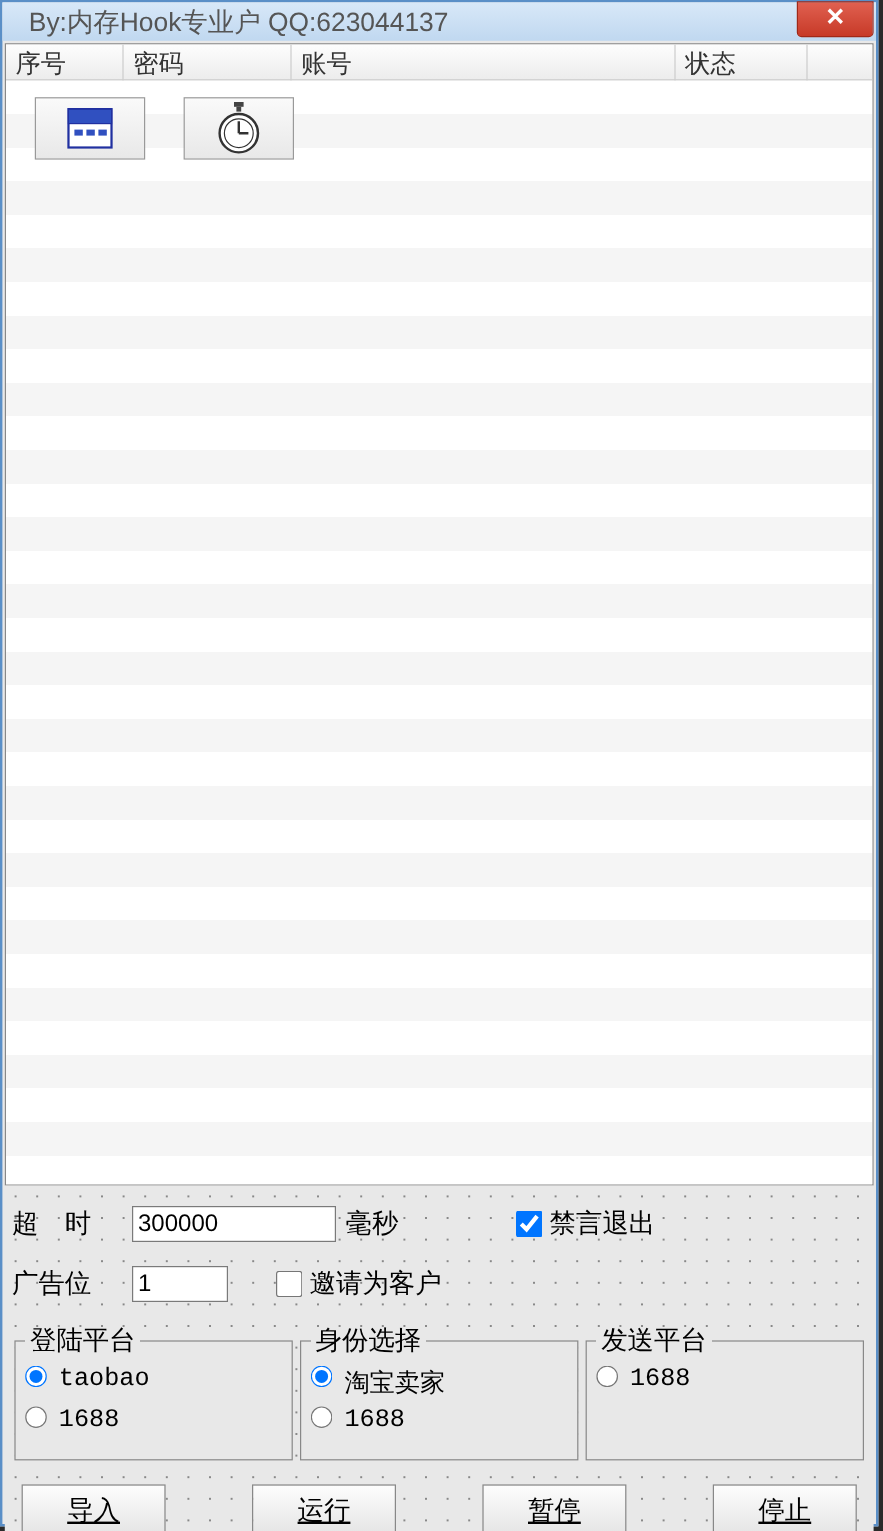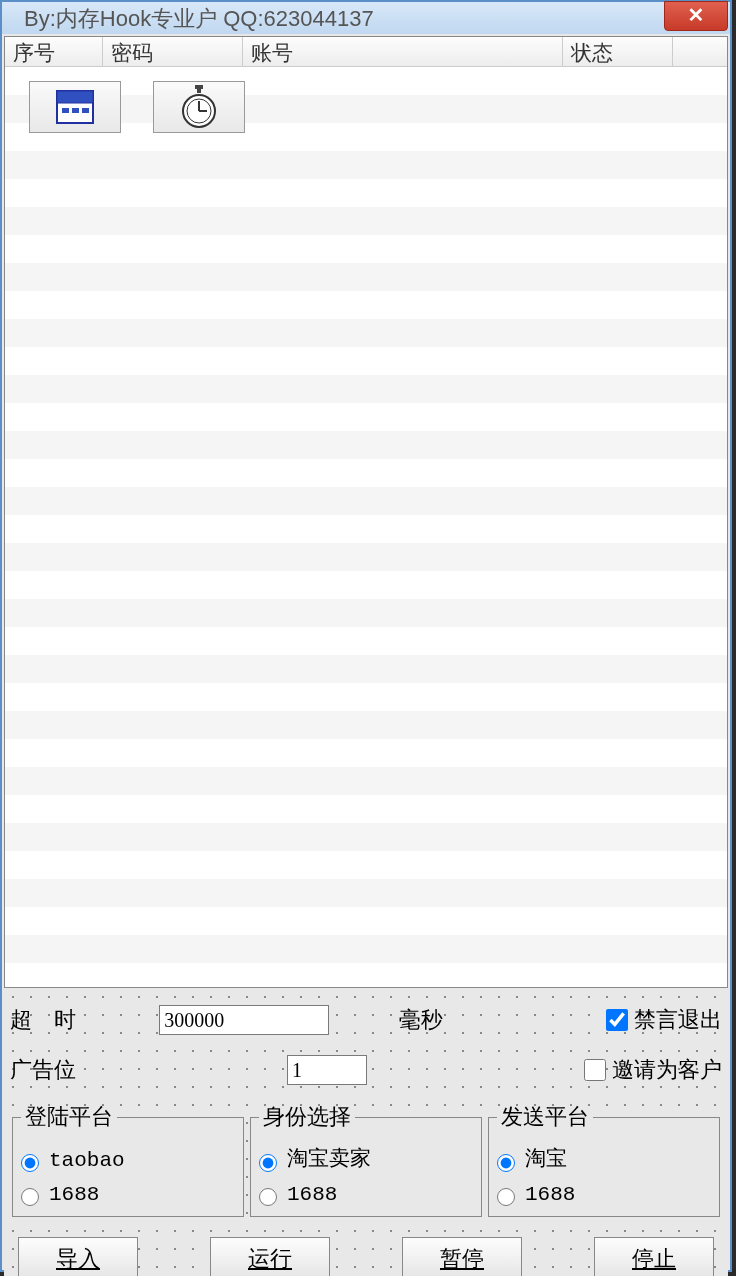--- a/index.html
+++ b/index.html
@@ -88,42 +88,41 @@
   padding: 10px 6px 4px 6px;
   background-image: radial-gradient(#888 1px, transparent 1px);
   background-size: 18px 18px;
   background-color: #e8e8e8;
 }
 .row {
   display: flex;
   align-items: center;
   height: 44px;
   margin-bottom: 6px;
-  justify-content: space-between;
 }
 .lbl { font-size: 22px; color: #000; margin-right: 8px; }
 .txt {
   background: #fff;
   border: 1px solid #7a7a7a;
   height: 30px;
   font-size: 20px;
   padding: 0 4px;
-  font-family: Liberation Serif, serif;
+  font-family: Liberation Sans, sans-serif;
 }
 .chk { width: 22px; height: 22px; margin-right: 6px; vertical-align: middle; }
 .chklabel { font-size: 22px; display: inline-flex; align-items: center; }
 .groups { display: flex; gap: 6px; padding: 4px 2px; }
 fieldset {
   flex: 1;
   border: 1px solid #888;
   padding: 6px 8px 10px 8px;
   background: #e8e8e8;
 }
 legend { font-size: 22px; padding: 0 4px; }
-.radio-row { display: flex; align-items: flex-end; height: 34px; font-size: 21px; font-family: "Courier New", monospace; }
+.radio-row { display: flex; align-items: flex-start; height: 34px; font-size: 21px; font-family: "Courier New", monospace; }
 .radio-row input { margin-right: 10px; width: 18px; height: 18px; }
 .buttons { display: flex; justify-content: space-between; padding: 16px 8px 8px 8px; text-decoration: underline; }
 .btn {
   width: 120px;
   height: 44px;
   background: linear-gradient(#fdfdfd, #e4e4e4);
   border: 1px solid #888;
   font-size: 22px;
   font-family: inherit;
 }
@@ -166,22 +165,22 @@
             <line x1="20" y1="26" x2="28" y2="26" stroke="#333" stroke-width="2"></line>
           </svg>
         </div>
       </div>
     </div>
 
     <div class="settings">
       <div class="row">
         <span class="lbl" style="width:92px">超　时</span>
         <input class="txt" style="width: 170px;" value="300000">
-        <span class="lbl" style="margin-left:20px;width:110px">毫秒</span>
-        <label class="chklabel" style="margin-left:40px">
+        <span class="lbl" style="margin-left:8px;width:110px">毫秒</span>
+        <label class="chklabel" style="margin-left:24px">
           <input type="checkbox" class="chk" checked="" style="">
           <span>禁言退出</span>
         </label>
       </div>
       <div class="row">
         <span class="lbl" style="width:92px">广告位</span>
         <input class="txt" style="width: 80px;" value="1">
         <label class="chklabel" style="margin-left:40px">
           <input type="checkbox" class="chk" style="">
           <span>邀请为客户</span>
@@ -207,24 +206,20 @@
             <span style="font-family:Liberation Sans, sans-serif">淘宝卖家</span>
           </label>
           <label class="radio-row">
             <input type="radio" name="id" style="">
             <span>1688</span>
           </label>
         </fieldset>
         <fieldset>
           <legend>发送平台</legend>
           <label class="radio-row">
-            <input type="radio" name="sp" checked="" style="">
-            <span style="font-family:SimSun">淘宝</span>
-          </label>
-          <label class="radio-row">
             <input type="radio" name="sp" style="">
             <span>1688</span>
           </label>
         </fieldset>
       </div>
 
       <div class="buttons">
         <button class="btn">导入</button>
         <button class="btn">运行</button>
         <button class="btn">暂停</button>

